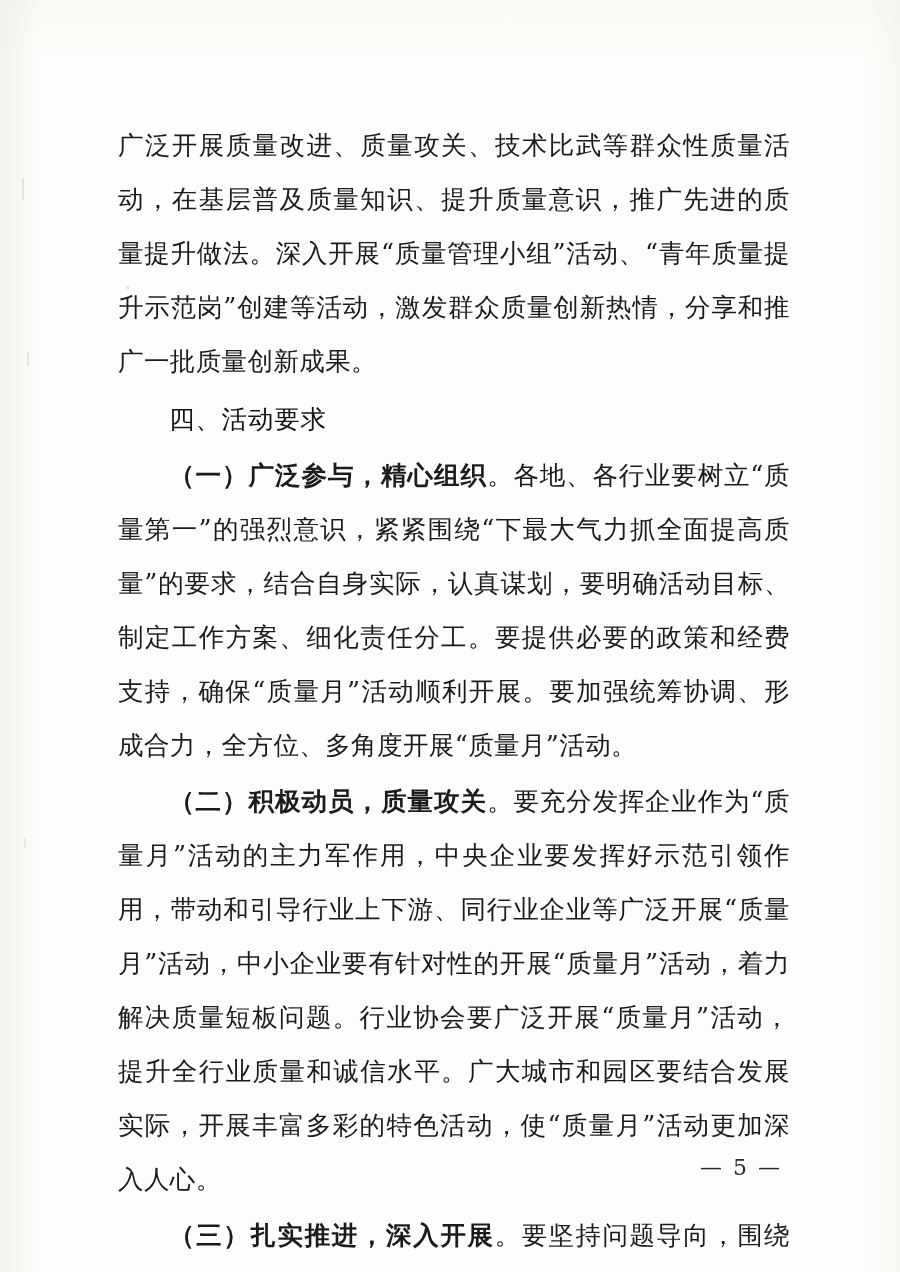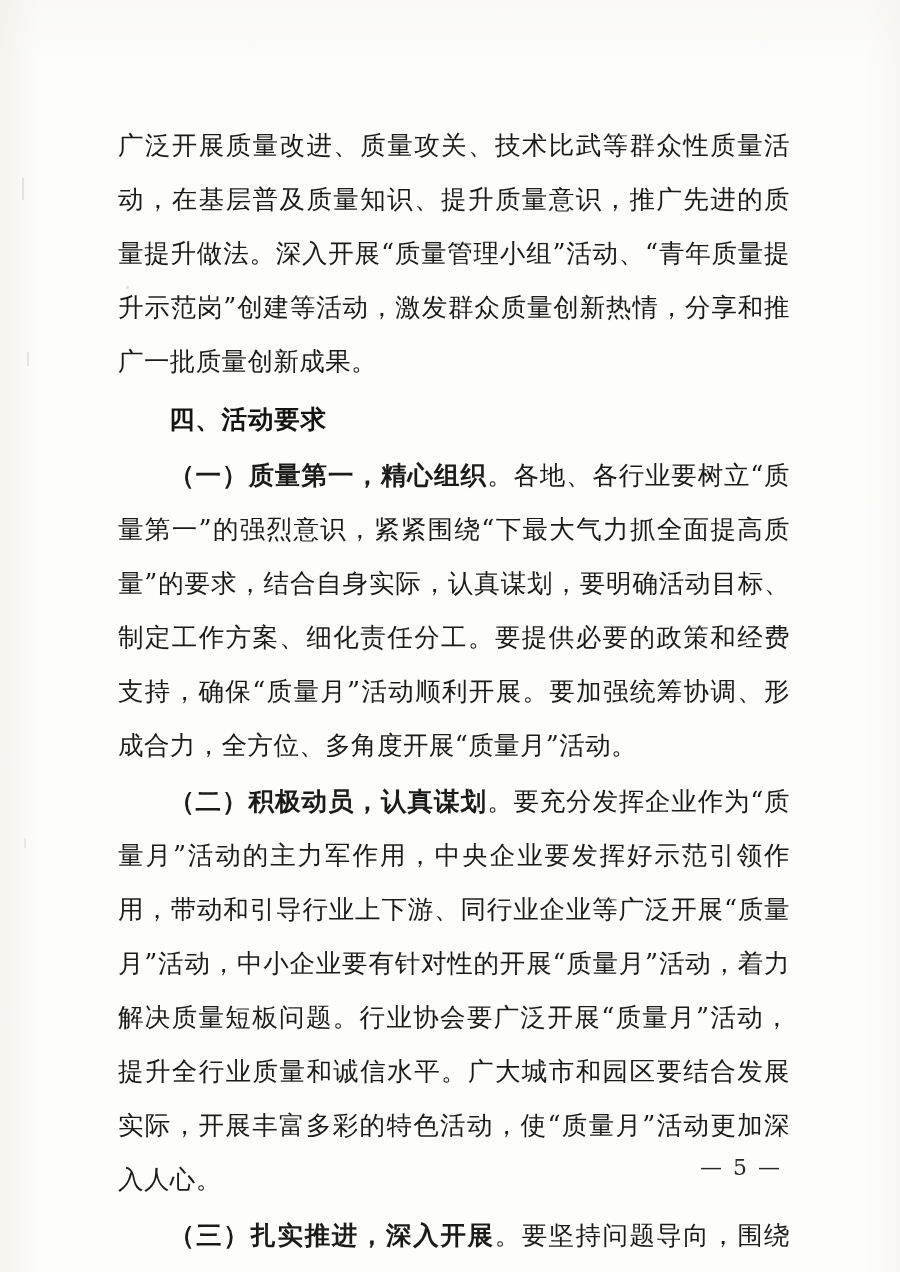--- a/index.html
+++ b/index.html
@@ -46,21 +46,21 @@
     text-justify: inter-character;
     text-indent: 0;
   }
   p.indent {
     text-indent: 51px;
   }
   .heading {
     margin: 4px 0 2px 0;
     font-size: 25.5px;
     line-height: 54px;
-    font-weight: 700;
+    font-weight: 400;
     letter-spacing: 0.8px;
     color: #141414;
     text-indent: 51px;
     font-family: "DejaVu Sans", sans-serif;
   }
   .sub-lead {
     font-weight: 700;
     font-family: "DejaVu Sans", sans-serif;
     letter-spacing: 0.6px;
   }
@@ -84,22 +84,22 @@
   <div class="speck" style="left:27px;top:352px;width:2px;height:14px;opacity:.45;"></div>
   <div class="speck" style="left:24px;top:838px;width:2px;height:10px;opacity:.4;"></div>
   <div class="speck" style="left:126px;top:286px;width:3px;height:3px;opacity:.55;"></div>
 
   <div class="body-area">
 
     <p class="para">广泛开展质量改进、质量攻关、技术比武等群众性质量活动，在基层普及质量知识、提升质量意识，推广先进的质量提升做法。深入开展“质量管理小组”活动、“青年质量提升示范岗”创建等活动，激发群众质量创新热情，分享和推广一批质量创新成果。</p>
 
     <p class="heading">四、活动要求</p>
 
-    <p class="para indent"><span class="sub-lead">（一）质量第一，精心组织</span><span>。各地、各行业要树立“质量第一”的强烈意识，紧紧围绕“下最大气力抓全面提高质量”的要求，结合自身实际，认真谋划，要明确活动目标、制定工作方案、细化责任分工。要提供必要的政策和经费支持，确保“质量月”活动顺利开展。要加强统筹协调、形成合力，全方位、多角度开展“质量月”活动。</span></p>
+    <p class="para indent"><span class="sub-lead">（一）广泛参与，精心组织</span><span>。各地、各行业要树立“质量第一”的强烈意识，紧紧围绕“下最大气力抓全面提高质量”的要求，结合自身实际，认真谋划，要明确活动目标、制定工作方案、细化责任分工。要提供必要的政策和经费支持，确保“质量月”活动顺利开展。要加强统筹协调、形成合力，全方位、多角度开展“质量月”活动。</span></p>
 
-    <p class="para indent"><span class="sub-lead">（二）积极动员，认真谋划</span><span>。要充分发挥企业作为“质量月”活动的主力军作用，中央企业要发挥好示范引领作用，带动和引导行业上下游、同行业企业等广泛开展“质量月”活动，中小企业要有针对性的开展“质量月”活动，着力解决质量短板问题。行业协会要广泛开展“质量月”活动，提升全行业质量和诚信水平。广大城市和园区要结合发展实际，开展丰富多彩的特色活动，使“质量月”活动更加深入人心。</span></p>
+    <p class="para indent"><span class="sub-lead">（二）积极动员，质量攻关</span><span>。要充分发挥企业作为“质量月”活动的主力军作用，中央企业要发挥好示范引领作用，带动和引导行业上下游、同行业企业等广泛开展“质量月”活动，中小企业要有针对性的开展“质量月”活动，着力解决质量短板问题。行业协会要广泛开展“质量月”活动，提升全行业质量和诚信水平。广大城市和园区要结合发展实际，开展丰富多彩的特色活动，使“质量月”活动更加深入人心。</span></p>
 
     <p class="para indent"><span class="sub-lead">（三）扎实推进，深入开展</span><span>。要坚持问题导向，围绕质量领域中的热点问题和共性通病，利用“质量月”活动平台，集中力量开展攻关，在重点质量问题上实现突破，有效提升产品、产业的质量水平。要创新形式，组织开展群众喜闻乐见、寓教于乐的</span></p>
 
   </div>
 
   <div class="page-number">— 5 —</div>
 </div>
 
 </body></html>

